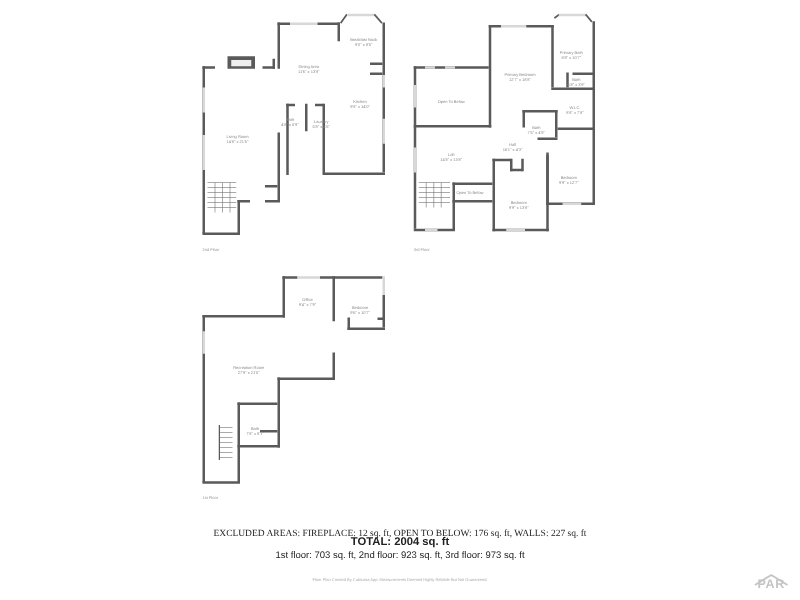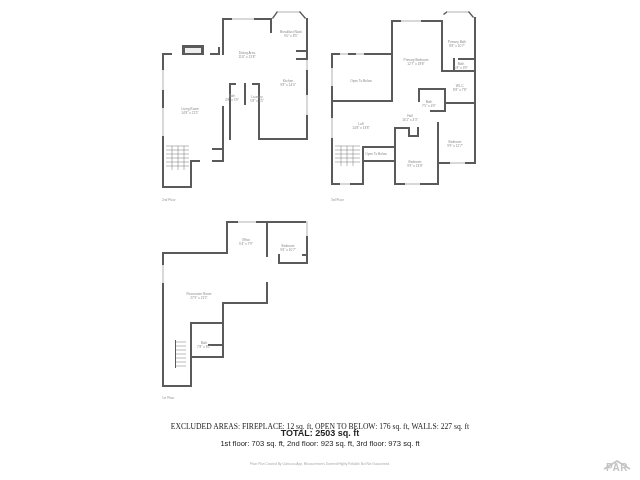--- a/index.html
+++ b/index.html
@@ -190,21 +190,21 @@
 <div class="lbl" style="left:376px;top:152px;"><span>Open To Below</span></div>
 <div class="lbl" style="left:415px;top:160px;"><span>Bedroom</span><br><span>9'9" x 13'8"</span></div>
 <div class="floorlbl" style="left:331px;top:198px;">3rd Floor</div>
 
 <div class="lbl" style="left:246px;top:238px;"><span>Office</span><br><span>9'4" x 7'9"</span></div>
 <div class="lbl" style="left:288px;top:244px;"><span>Bedroom</span><br><span>9'6" x 10'7"</span></div>
 <div class="lbl" style="left:199px;top:292px;"><span>Recreation Room</span><br><span>27'9" x 21'5"</span></div>
 <div class="lbl" style="left:204px;top:341px;"><span>Bath</span><br><span>7'8" x 8'1"</span></div>
 <div class="floorlbl" style="left:162px;top:396px;">1st Floor</div>
 
-<div class="summary total">TOTAL: 2503 sq. ft</div>
+<div class="summary total">TOTAL: 2004 sq. ft</div>
 <div class="summary line1">1st floor: 703 sq. ft, 2nd floor: 923 sq. ft, 3rd floor: 973 sq. ft</div>
 <div class="summary line2">EXCLUDED AREAS: FIREPLACE: 12 sq. ft, OPEN TO BELOW: 176 sq. ft, WALLS: 227 sq. ft</div>
 <div class="summary credit">Floor Plan Created By Cubicasa App. Measurements Deemed Highly Reliable But Not Guaranteed.</div>
 
 <div class="logo">
   <svg width="34" height="10" viewBox="0 0 34 10">
     <polyline points="4,9 17,1 30,9" fill="none" stroke="#c4c4c4" stroke-width="1.5"></polyline>
   </svg>
   <span>PAR</span>
 </div>

